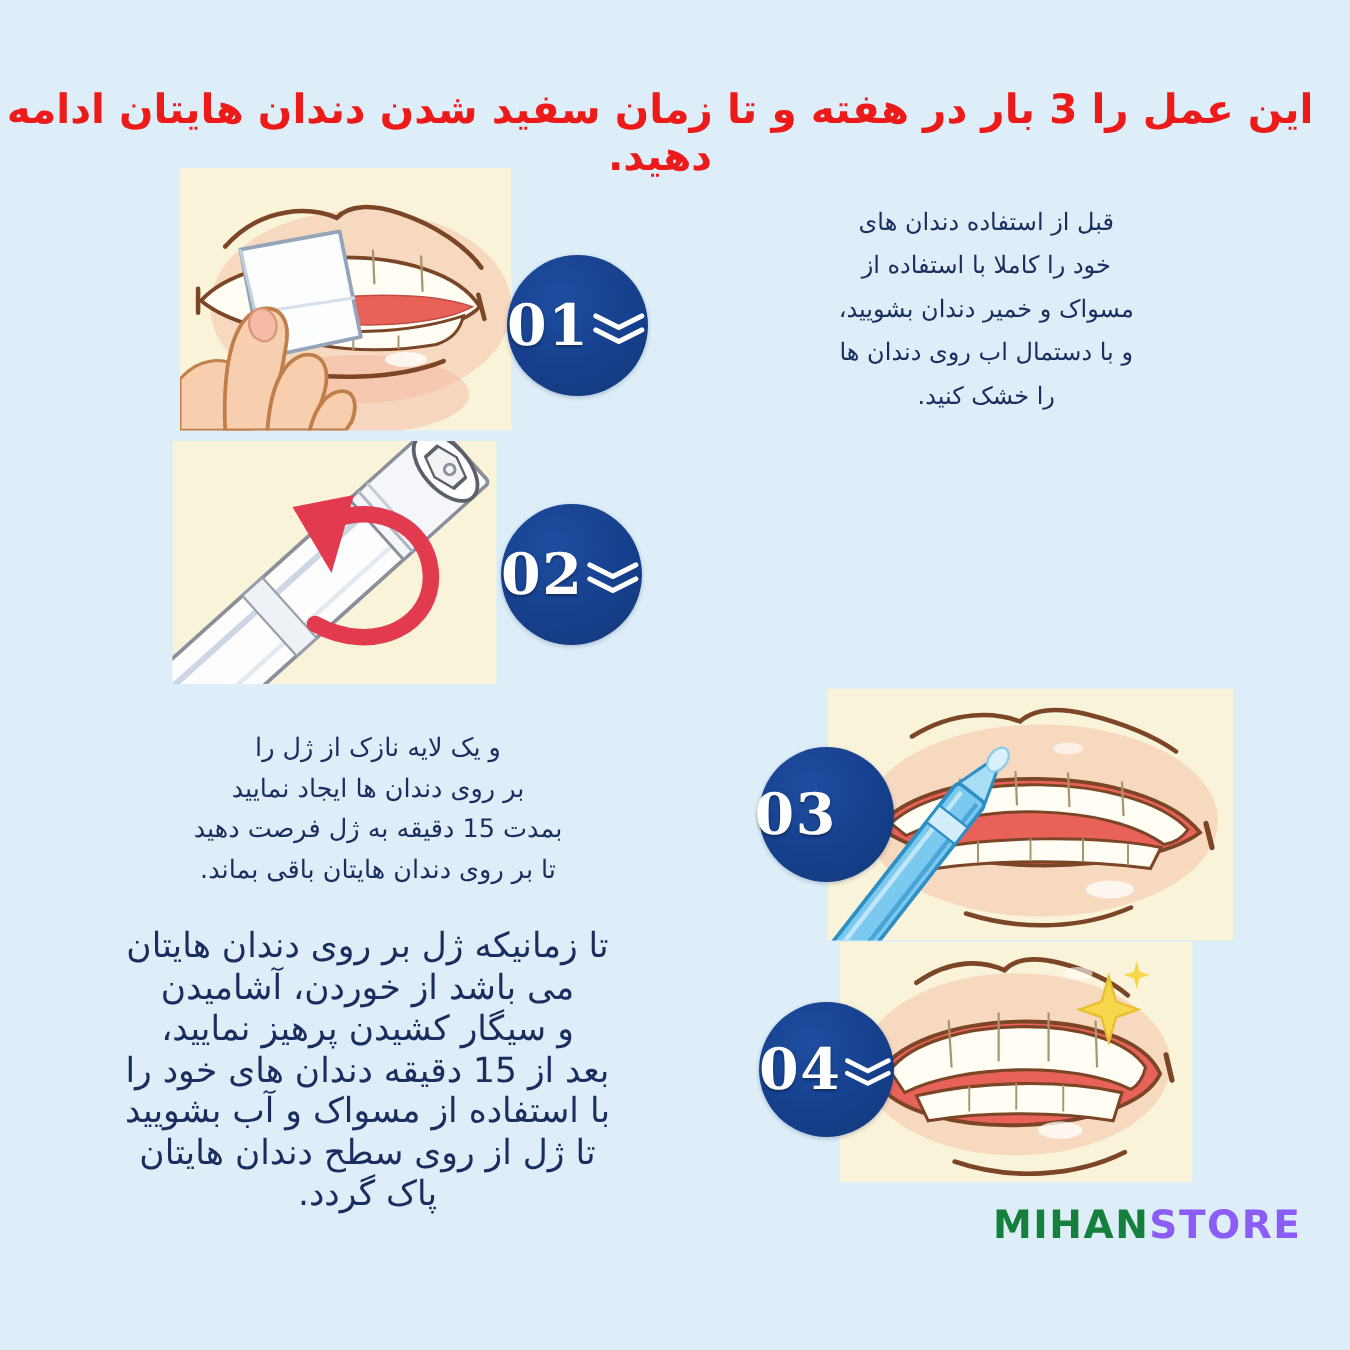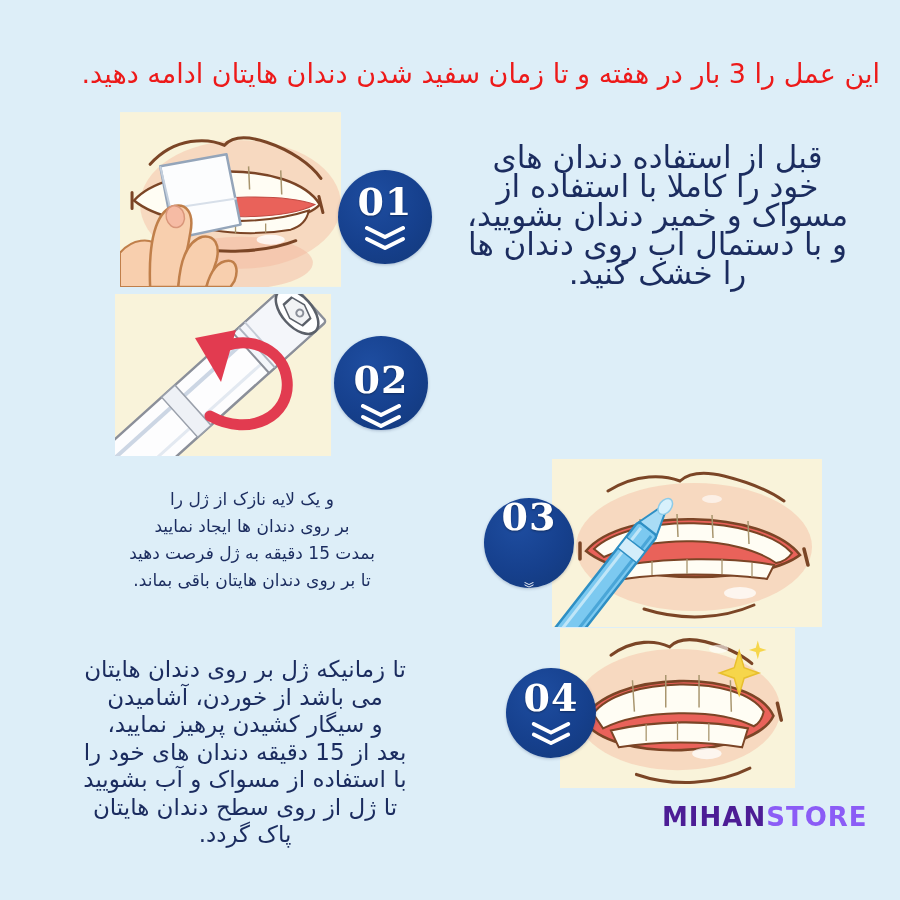--- a/index.html
+++ b/index.html
@@ -3,50 +3,50 @@
 <meta charset="utf-8">
 <style>
   html,body { margin:0; padding:0; }
   .canvas {
     position:relative; width:900px; height:900px;
     background:#ddeef8; overflow:hidden;
     font-family:"DejaVu Sans","Liberation Sans",sans-serif;
   }
   .headline {
     position:absolute; top:58px; left:0; width:880px;
-    text-align:right; direction:rtl;
-    font-size:27px; font-weight:normal; color:#ed1a1a;
+    text-align:center; direction:rtl;
+    font-size:27px; font-weight:bold; color:#ed1a1a;
   }
   .card { position:absolute; z-index:1; }
   .card svg { display:block; }
   .badge {
     position:absolute; z-index:3; border-radius:50%;
     background:radial-gradient(circle at 38% 30%, #1e4da0 0%, #16408d 55%, #123879 100%);
-    display:flex; flex-direction:column; align-items:center; justify-content:center;
+    display:flex; flex-direction:row; align-items:center; justify-content:center;
     box-shadow:0 1px 3px rgba(20,40,90,.25);
   }
   .badge-num {
     font-family:"DejaVu Serif","Liberation Serif",serif;
     font-weight:bold; font-size:38px; line-height:1; color:#ffffff;
     letter-spacing:1px; text-shadow:0 1px 2px rgba(0,0,0,.35);
   }
   .badge svg.chev { margin-top:5px; }
   .steptext {
     position:absolute; z-index:2; direction:rtl; text-align:center;
     color:#1b2c5f; white-space:pre-line;
   }
-  .t1 { left:455px; top:143px; width:405px; font-size:31px; line-height:29px; }
+  .t1 { left:455px; top:133px; width:405px; font-size:16px; line-height:29px; }
   .t2 { left:445px; top:337px; width:415px; font-size:24px; line-height:30px; }
   .t3 { left:40px;  top:486px; width:424px; font-size:17px; line-height:27px; }
-  .t4 { left:28px;  top:656px; width:434px; font-size:23px; line-height:27.5px;text-align:center; }
+  .t4 { left:28px;  top:618px; width:434px; font-size:23px; line-height:27.5px;text-align:center; }
   .watermark {
     position:absolute; left:662px; top:802px; z-index:2;
     font-size:26px; font-weight:bold; letter-spacing:1px; white-space:nowrap;
   }
-  .wm-bold  { color:#4c1d95; }
+  .wm-bold  { color:#15803d; }
   .wm-light { color:#8b5cf6; }
 </style>
 </head>
 <body>
 
 <div class="canvas">
 
   <div class="headline">این عمل را 3 بار در هفته و تا زمان سفید شدن دندان هایتان ادامه دهید.</div>
 
   <div class="card" style="left:120px; top:112px;">
@@ -157,21 +157,21 @@
   </div>
 
   <div class="badge" style="left:334px; top:336px; width:94px; height:94px;justify-content:flex-end;">
     <span class="badge-num">02</span>
     <svg class="chev" width="46" height="26" viewBox="0 0 46 26">
       <path d="M5,2 L23,11 L41,2" stroke="#ffffff" stroke-width="4" fill="none" stroke-linecap="round" stroke-linejoin="round"></path>
       <path d="M5,13 L23,22 L41,13" stroke="#ffffff" stroke-width="4" fill="none" stroke-linecap="round" stroke-linejoin="round"></path>
     </svg>
   </div>
 
-  <div class="badge" style="left:484px; top:498px; width:90px; height:90px;gap:41px;">
+  <div class="badge" style="left:506px; top:498px; width:90px; height:90px;gap:41px;">
     <span class="badge-num">03</span>
     <svg class="chev" width="44" height="25" viewBox="0 0 46 26">
       <path d="M5,2 L23,11 L41,2" stroke="#ffffff" stroke-width="4" fill="none" stroke-linecap="round" stroke-linejoin="round"></path>
       <path d="M5,13 L23,22 L41,13" stroke="#ffffff" stroke-width="4" fill="none" stroke-linecap="round" stroke-linejoin="round"></path>
     </svg>
   </div>
 
   <div class="badge" style="left:506px; top:668px; width:90px; height:90px;text-align:right;">
     <span class="badge-num">04</span>
     <svg class="chev" width="44" height="25" viewBox="0 0 46 26">

